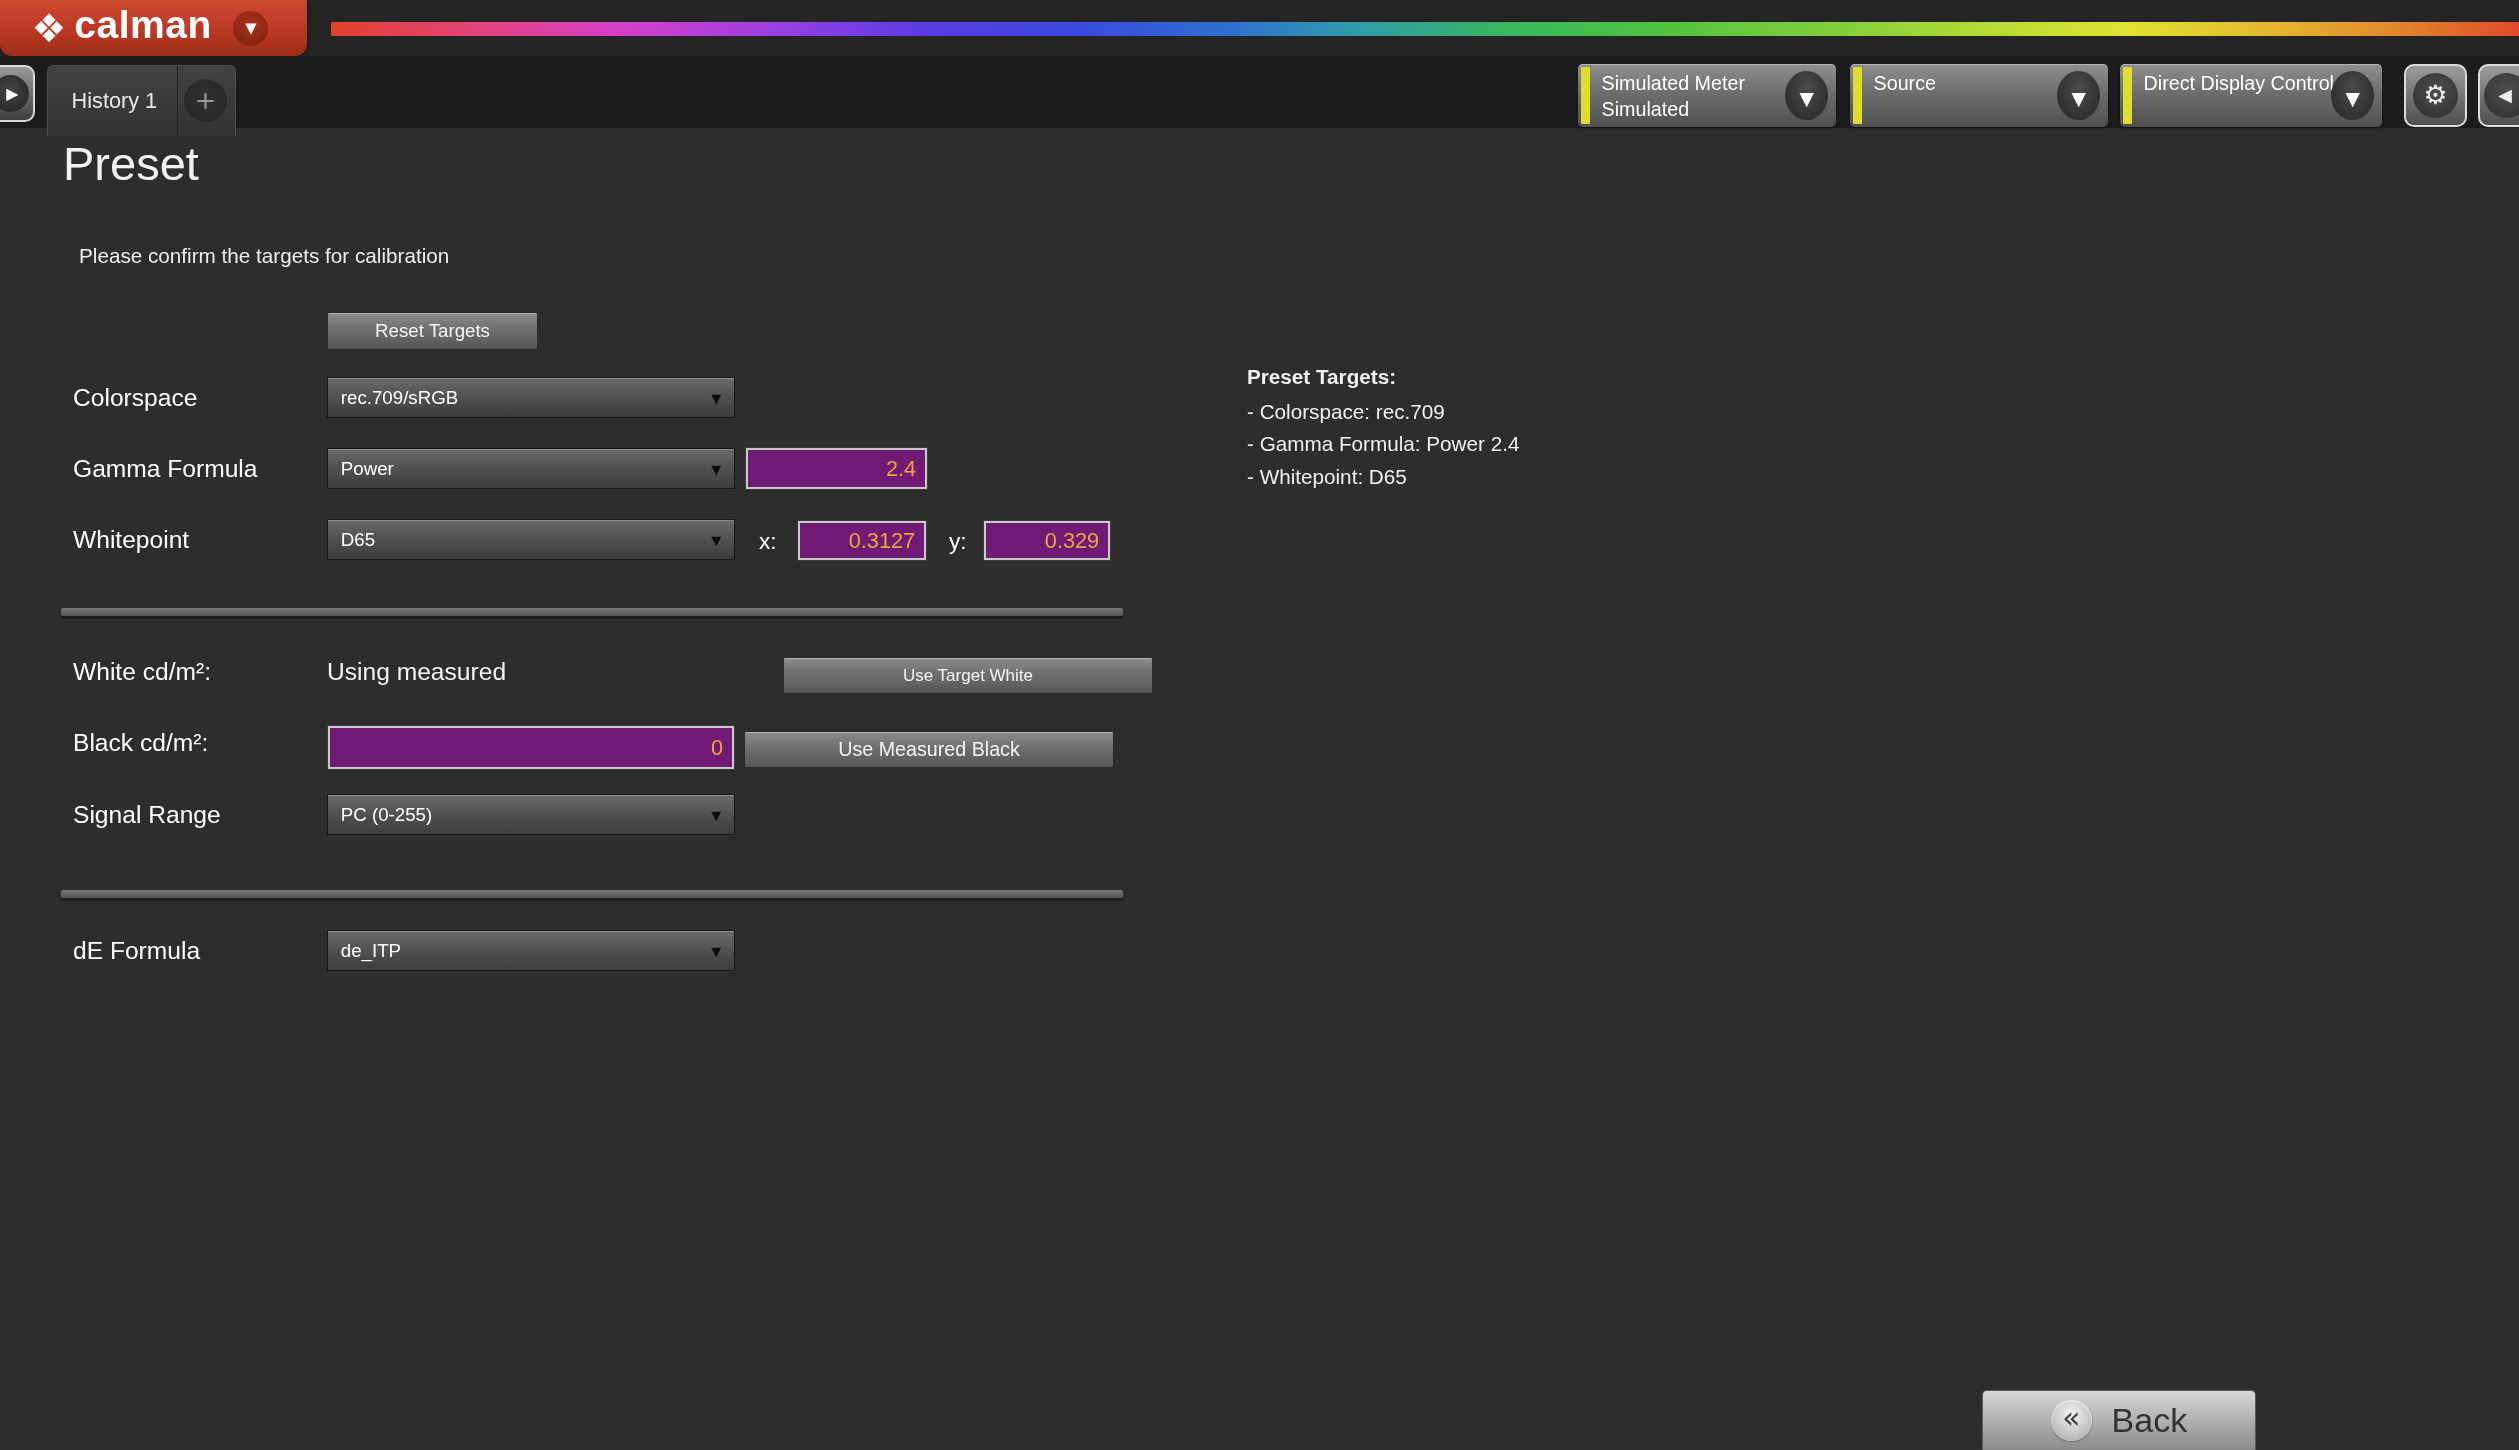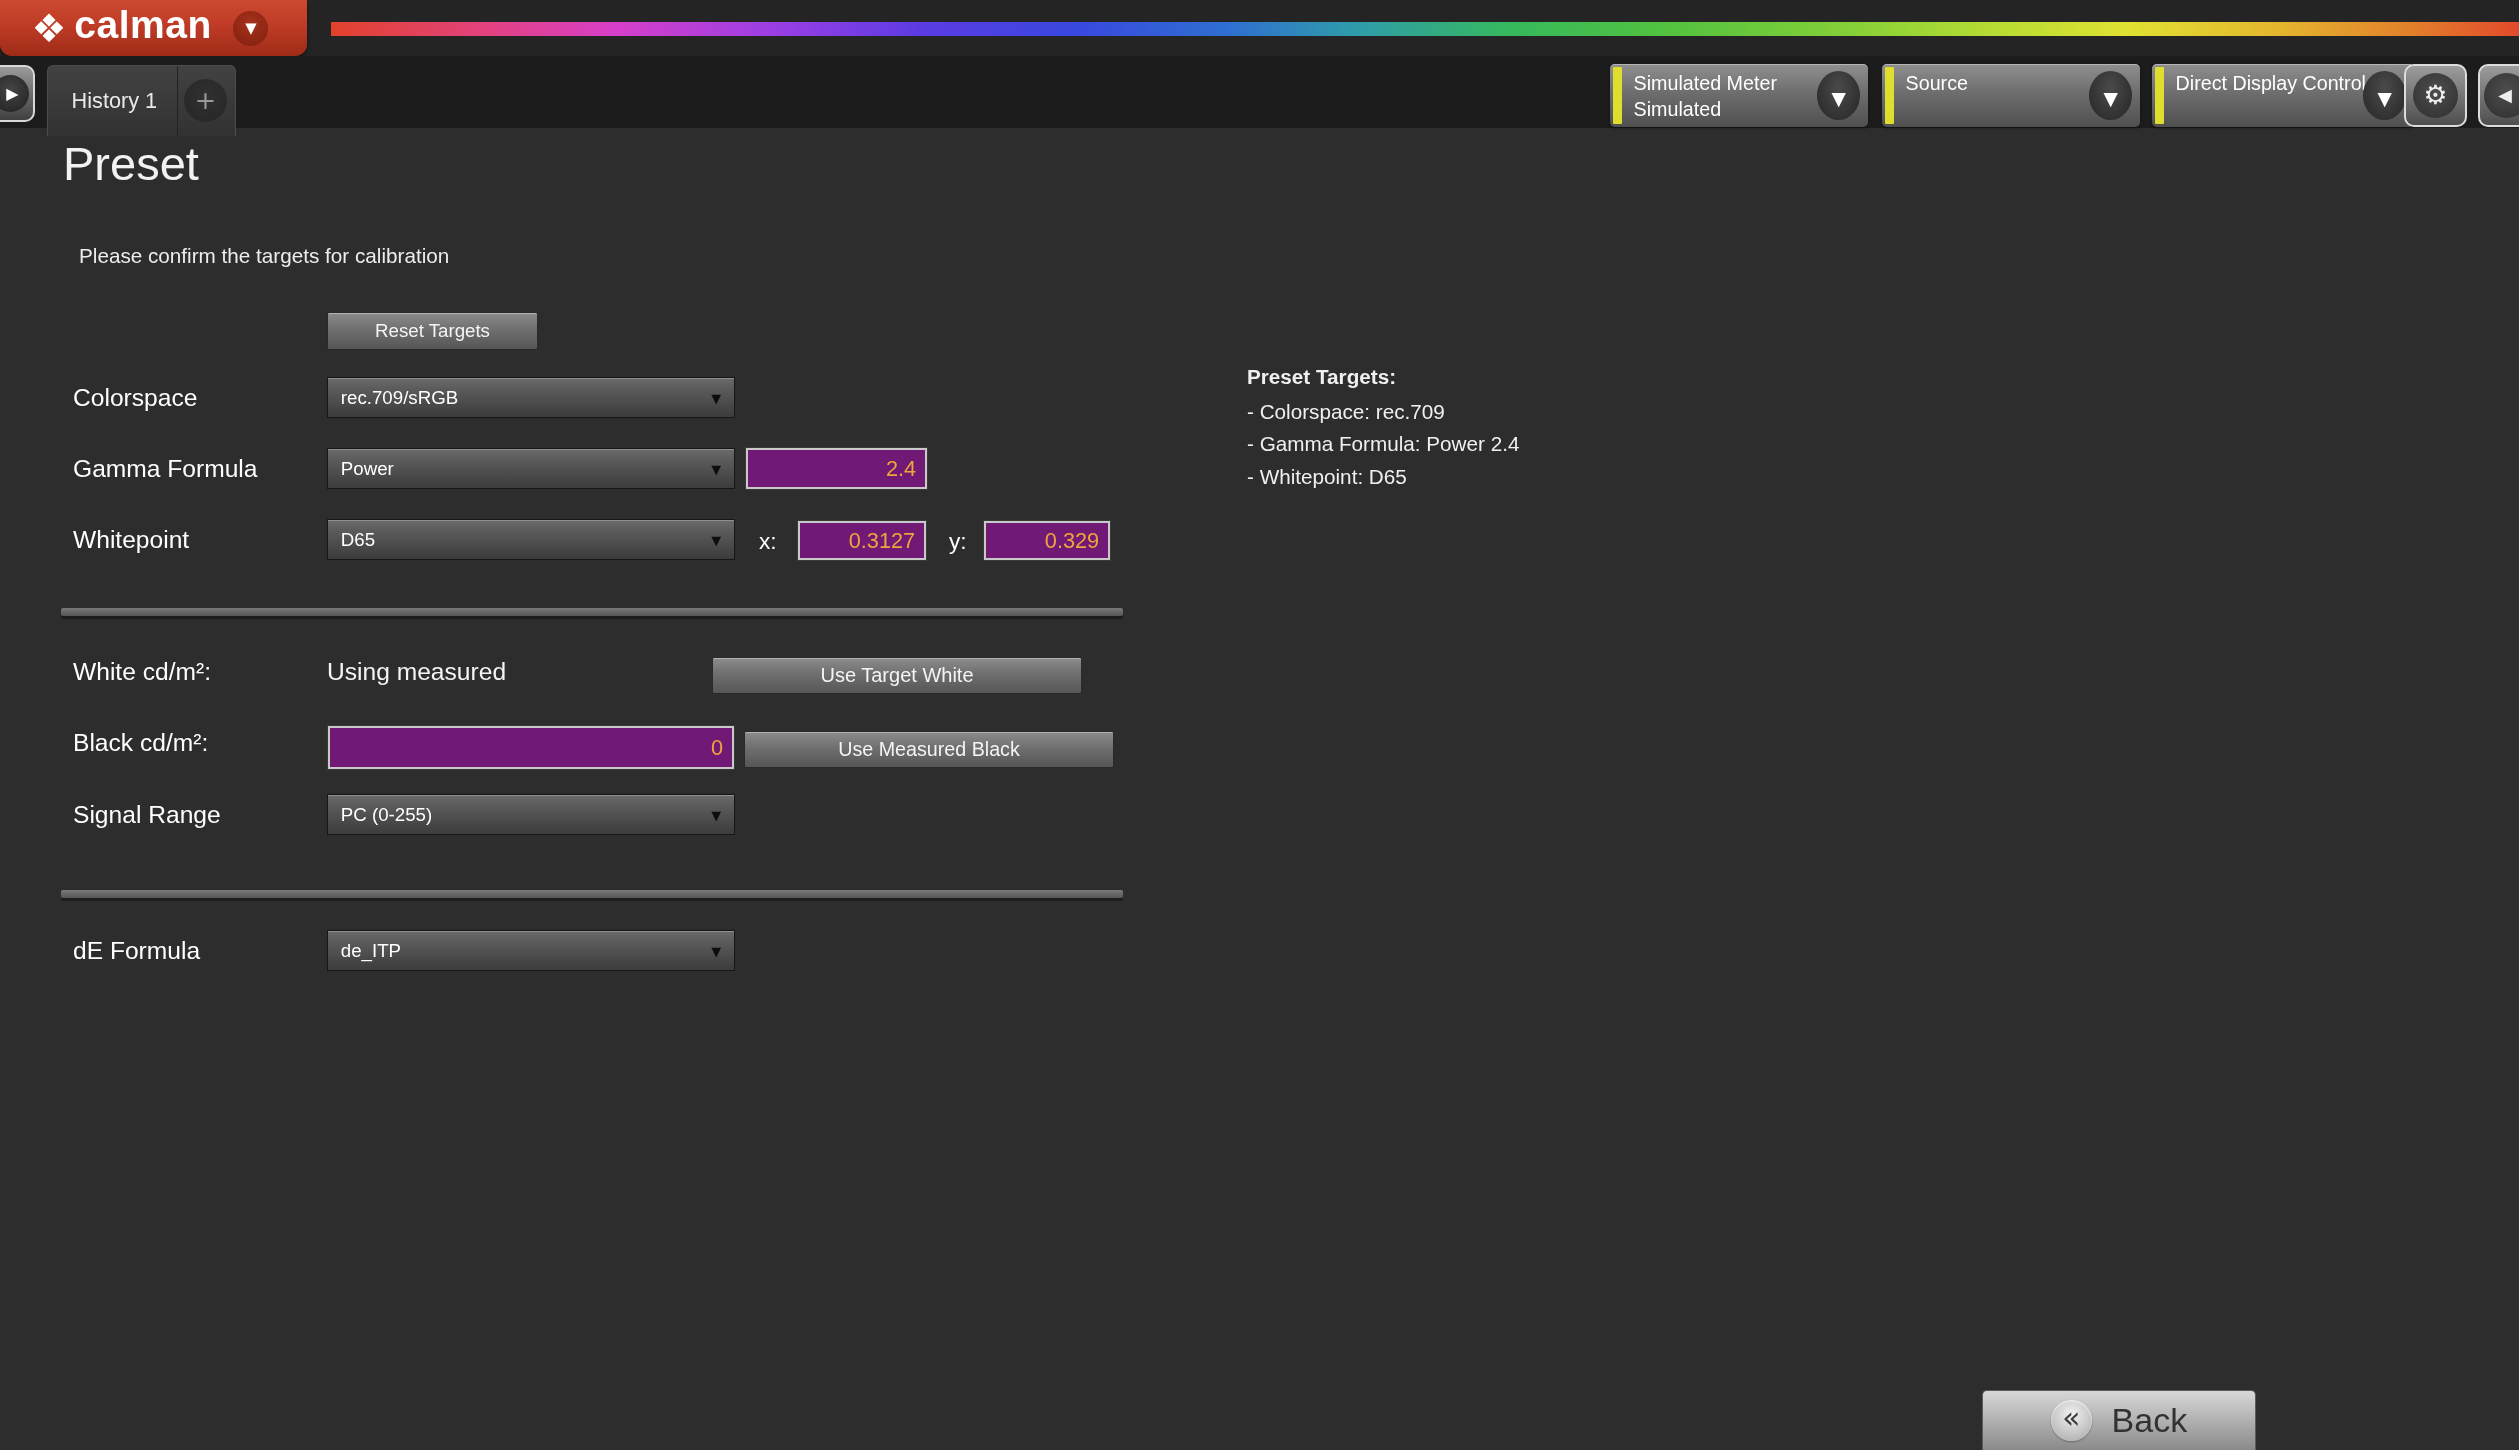--- a/index.html
+++ b/index.html
@@ -39,21 +39,21 @@
     border:1px solid #4c4c4c;border-bottom:none;display:flex;align-items:center;cursor:pointer;box-sizing:border-box;}
   .tab-label{font-size:21.7px;color:#e8e8e8;padding:0 19.7px 0 23.6px;}
   .tab-sep{width:1px;height:100%;background:#222;}
   .tab-add{width:55px;height:100%;display:flex;align-items:center;justify-content:center;cursor:pointer;}
   .tab-add .dark-circle{width:43px;height:43px;background:radial-gradient(circle at 50% 40%,#303030,#262626);}
   .tab-add .ico{color:#999;font-size:25.6px;line-height:1;}
 
   .panel{position:absolute;top:7.9px;height:63px;border-radius:4.9px;
     background:linear-gradient(180deg,#8f8f8f 0%,#6e6e6e 45%,#4f4f4f 100%);
     box-shadow:inset 0 1px 0 rgba(255,255,255,.35),0 1px 3px rgba(0,0,0,.5);
-    cursor:pointer;box-sizing:border-box;margin-left:32px;}
+    cursor:pointer;box-sizing:border-box;}
   .panel .stripe{position:absolute;left:3px;top:3px;bottom:3px;width:8.9px;background:#dfdd2e;border-radius:1px;}
   .panel-text{position:absolute;left:23.6px;top:5.9px;font-size:19.7px;color:#fff;line-height:26.6px;white-space:nowrap;}
   .panel-chevron{position:absolute;right:7.9px;top:6.9px;width:43px;height:49px;border-radius:50%;
     background:radial-gradient(ellipse at 50% 35%,#4a4a4a,#262626);
     display:flex;align-items:center;justify-content:center;}
   .panel-chevron .ico{color:#fff;font-size:18.7px;padding-top:5.9px;}
   .p-meter{left:1578px;width:258px;}
   .p-source{left:1850px;width:258px;}
   .p-ddc{left:2120px;width:262px;}
   .icon-btn{position:absolute;top:7.9px;width:63px;height:63px;border:2px solid #dcdcdc;border-radius:9.9px;
@@ -204,21 +204,21 @@
   </div>
   <div class="flabel" style="left:759px;top:528px;font-size:22.7px;">x:</div>
   <input class="numbox" style="left: 798px; top: 521px; width: 128px; height: 39px;" value="0.3127">
   <div class="flabel" style="left:949px;top:528px;font-size:22.7px;">y:</div>
   <input class="numbox" style="left: 984px; top: 521px; width: 126px; height: 39px;" value="0.329">
 
   <div class="divider" style="top:608px;"></div>
 
   <div class="flabel" style="top:658px;">White cd/m²:</div>
   <div class="status-text" style="left:327px;top:658px;">Using measured</div>
-  <div class="gbtn" style="left:712px;top:657px;width:370px;height:37px;font-size:20px;">Use Target White</div>
+  <div class="gbtn" style="left:783px;top:657px;width:370px;height:37px;font-size:17px;">Use Target White</div>
 
   <div class="flabel" style="top:729px;">Black cd/m²:</div>
   <input class="numbox" style="left: 328px; top: 726px; width: 406px; height: 43px;" value="0">
   <div class="gbtn" style="left:744px;top:731px;width:370px;height:37px;font-size:19.7px;">Use Measured Black</div>
 
   <div class="flabel" style="top:801px;">Signal Range</div>
   <div class="dropdown" style="top:794px;">
     <span class="dd-value">PC (0-255)</span>
     <span class="dd-arrow ico">▼</span>
   </div>

